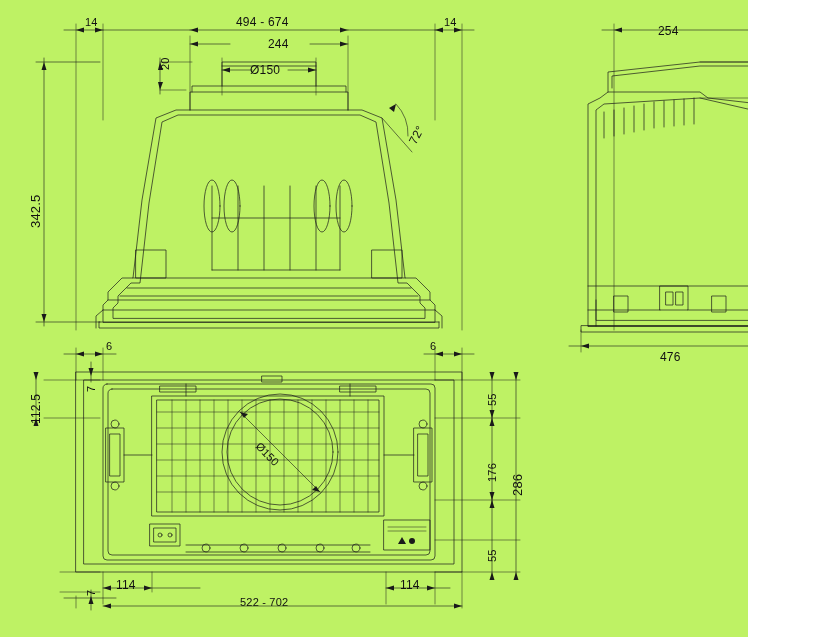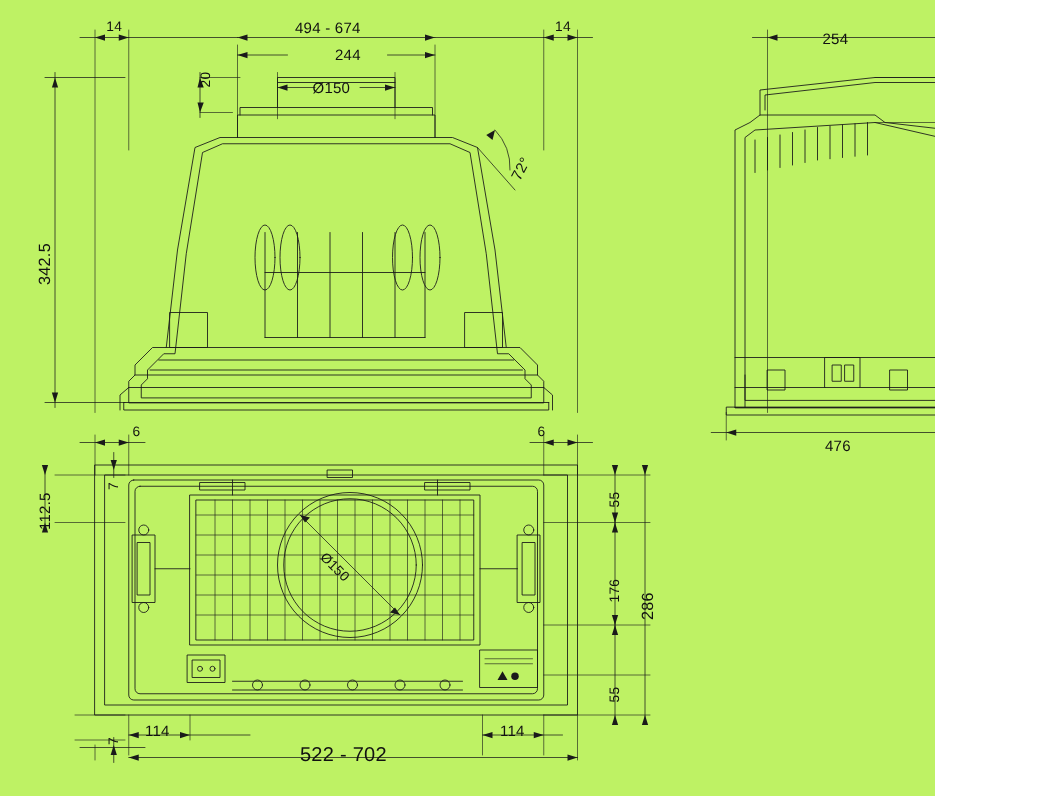--- a/index.html
+++ b/index.html
@@ -340,16 +340,16 @@
 <div class="lbl vert" style="left:85px;top:392px;">7</div>
 <div class="lbl vert" style="left:85px;top:596px;">7</div>
 <div class="lbl vert" style="left:29px;top:424px;font-size:12px;">112.5</div>
 <div class="lbl" style="left:262px;top:440px;font-size:11px;transform:rotate(45deg);transform-origin:left top;">Ø150</div>
 <div class="lbl vert" style="left:486px;top:406px;">55</div>
 <div class="lbl vert" style="left:486px;top:482px;">176</div>
 <div class="lbl vert" style="left:486px;top:562px;">55</div>
 <div class="lbl vert" style="left:510px;top:496px;font-size:13px;">286</div>
 <div class="lbl b" style="left:116px;top:578px;">114</div>
 <div class="lbl b" style="left:400px;top:578px;">114</div>
-<div class="lbl b" style="left:240px;top:596px;font-size:16px;">522 - 702</div>
+<div class="lbl b" style="left:240px;top:596px;font-size:11px;">522 - 702</div>
 
 
 </div>
 
 </body></html>

